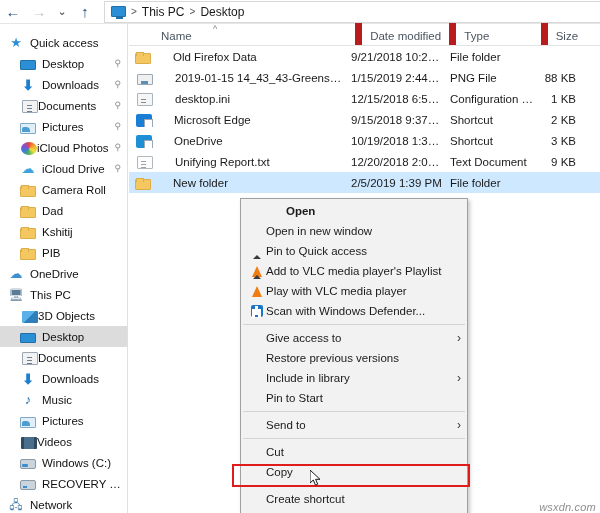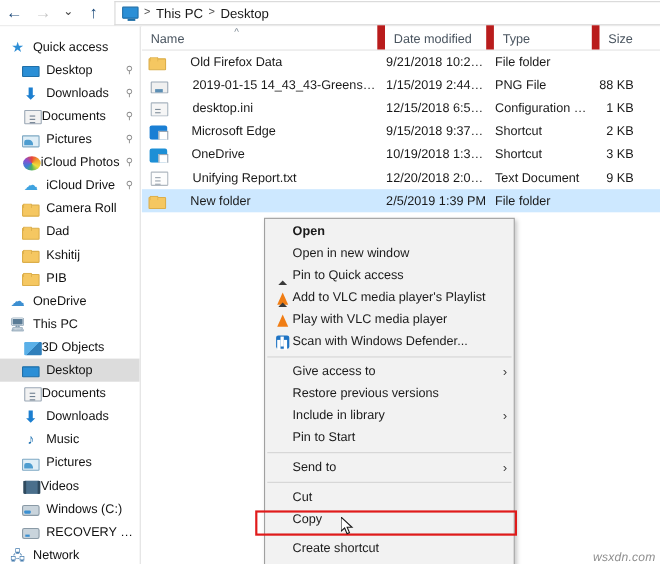--- a/index.html
+++ b/index.html
@@ -128,21 +128,21 @@
   #colheader {
     display: flex; height: 22px; align-items: flex-end;
     border-bottom: 1px solid #e3e3e3; position: relative;
   }
   .col {
     font-size: 11.5px; color: #4a5560; padding-bottom: 3px;
     border-left: 7px solid #b91c1c; padding-left: 8px; height: 22px;
     display:flex; align-items:flex-end;
   }
   .col:first-child { border-left: none; }
-  .col-name { width: 214px; }
+  .col-name { width: 214px; margin-left: 24px; }
   .col-date { width: 99px; }
   .col-type { width: 96px; }
   .col-size { width: 62px; }
   .sort-caret {
     position: absolute; left: 84px; top: 1px;
     font-size: 9px; color: #7a8691; line-height: 1;
   }
 
   .row {
     display: flex; align-items: center; height: 21px;
@@ -173,21 +173,21 @@
     position: absolute; left: 240px; top: 198px; width: 228px;
     background: #f2f2f2; border: 1px solid #a0a0a0;
     box-shadow: 2px 2px 4px rgba(0,0,0,0.22);
     padding: 2px 0;
   }
   .mi {
     display: flex; align-items: center; height: 20px;
     padding: 0 6px 0 8px; font-size: 11.5px; color: #1a1a1a;
     position: relative; white-space: nowrap;
   }
-  .mi.bold { font-weight: bold; }
+  .mi.bold { font-weight: bold; gap: 20px; }
   .mi-ico { width: 17px; flex: 0 0 17px; height:16px; position:relative; }
   .mi-label { flex: 1; }
   .mi-arrow { font-size: 12px; color: #3a3a3a; margin-left: 8px; line-height:1; }
   .msep { height: 1px; background: #d4d4d4; margin: 3px 2px; }
   .vlc-cone {
     position:absolute; left:3px; top:3px; width:0; height:0;
     border-left:5px solid transparent; border-right:5px solid transparent;
     border-bottom:11px solid #f07d14;
   }
   .vlc-cone::after{

